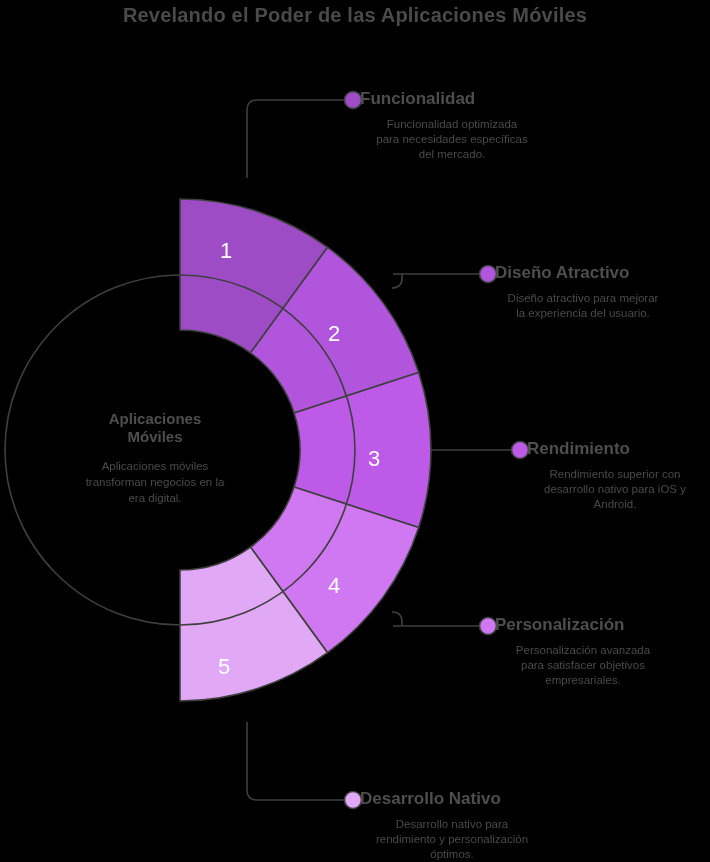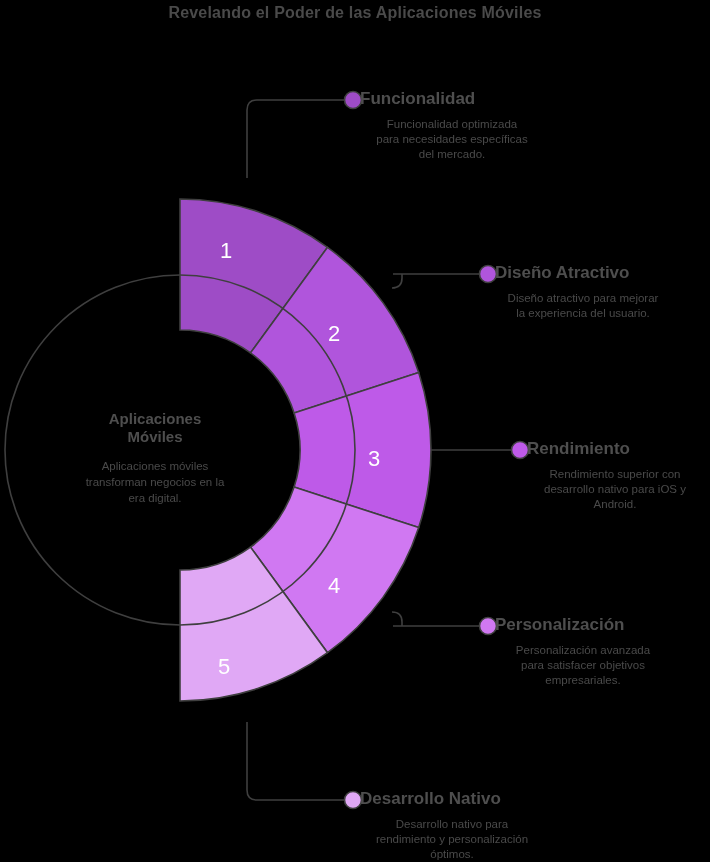--- a/index.html
+++ b/index.html
@@ -20,21 +20,21 @@
     width: 710px;
     height: 862px;
     background: #000000;
   }
   .chart-title {
     position: absolute;
     left: 0;
     top: 4px;
     width: 710px;
     text-align: center;
-    font-size: 16px;
+    font-size: 20px;
     font-weight: bold;
     color: #4a4a4a;
     letter-spacing: 0.2px;
   }
   svg.diagram {
     position: absolute;
     left: 0;
     top: 0;
     width: 710px;
     height: 862px;

